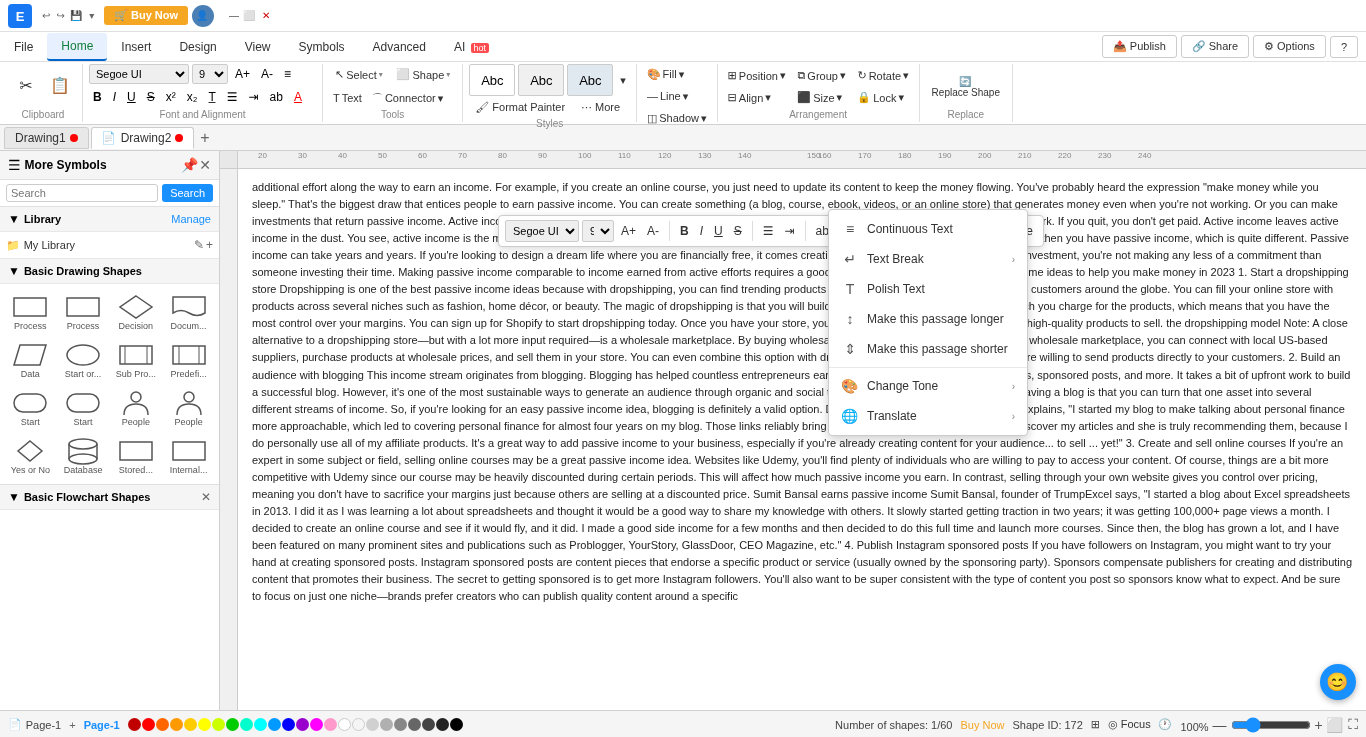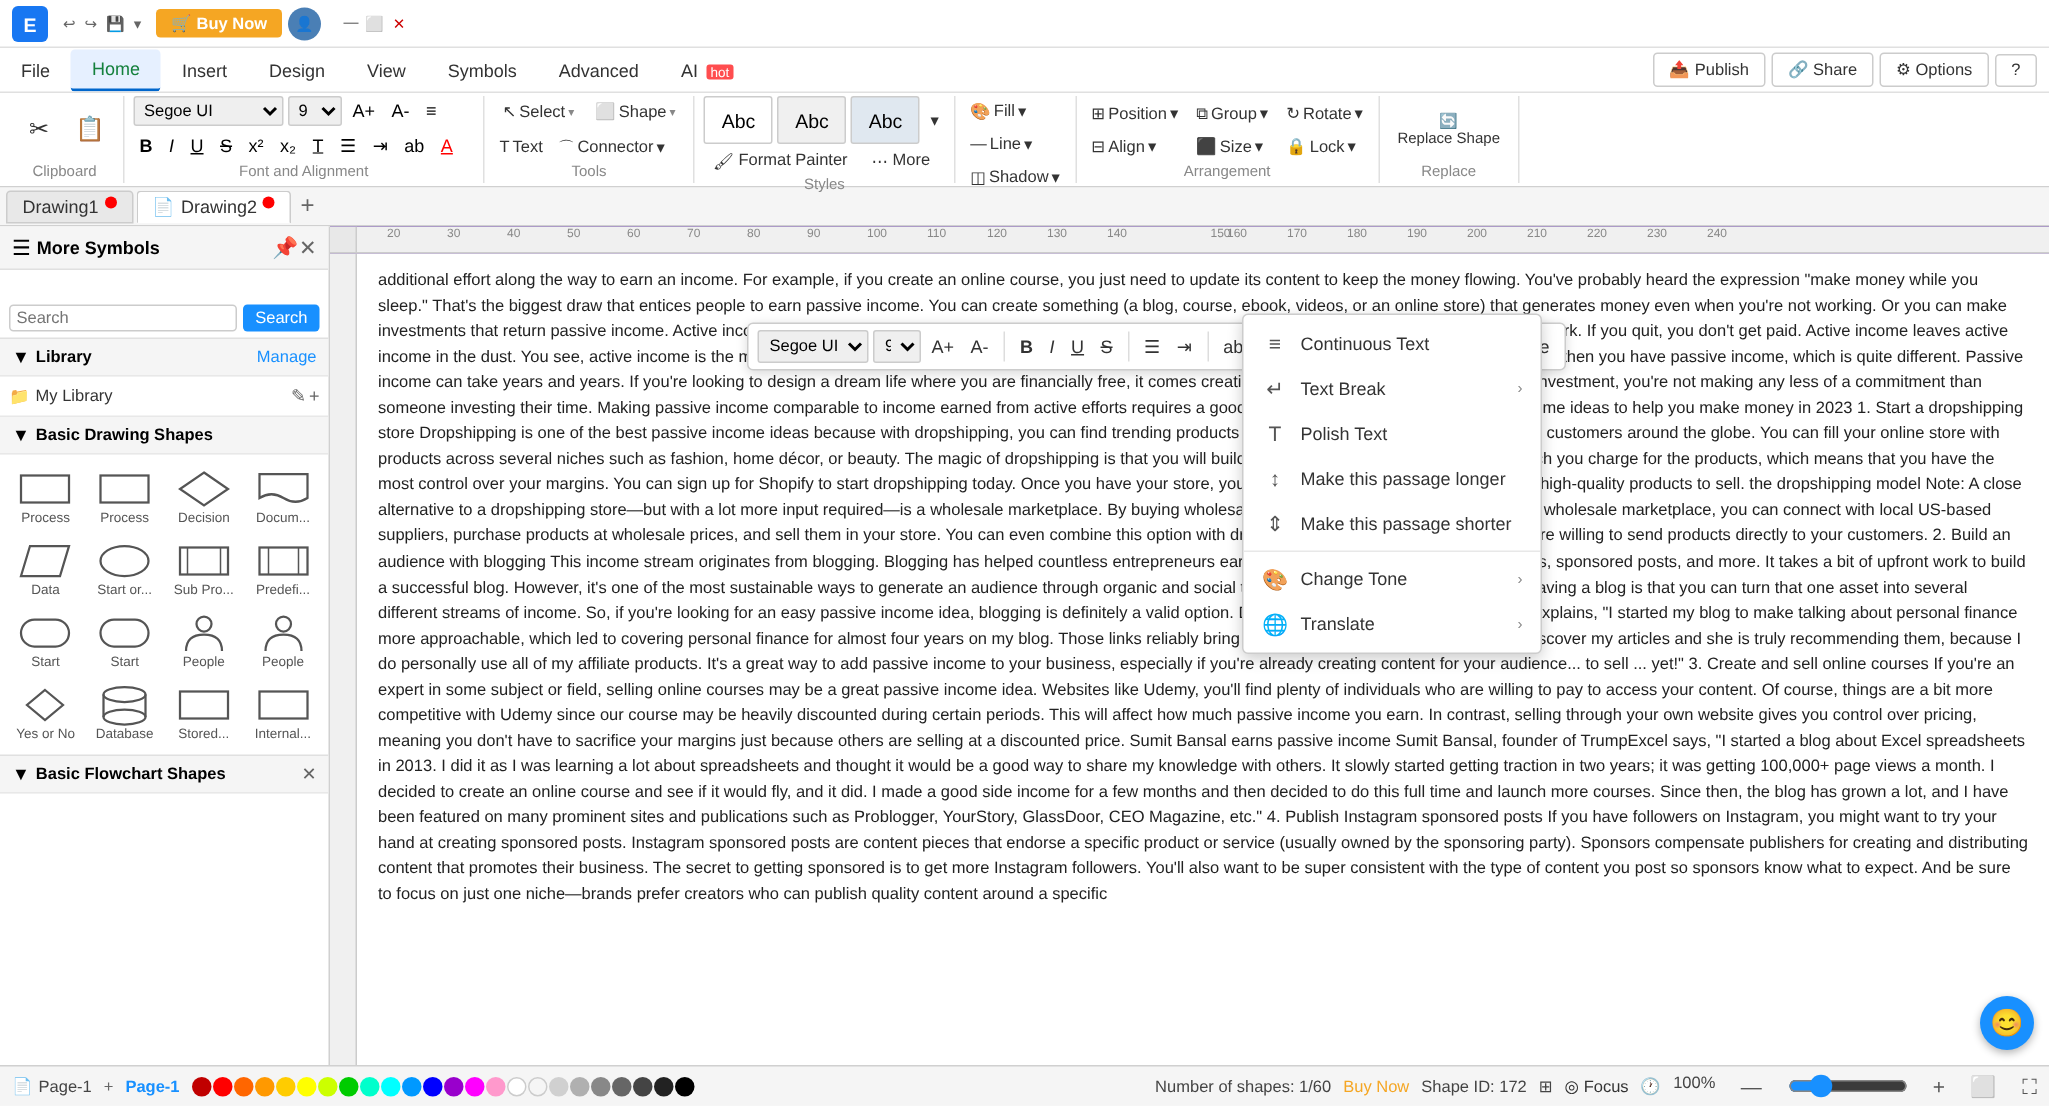--- a/index.html
+++ b/index.html
@@ -88,21 +88,21 @@
     .tabs-row {
       height: 26px;
       background: #f5f5f5;
       display: flex;
       align-items: center;
       padding: 0 4px;
       border-bottom: 1px solid #d0d0d0;
       gap: 2px;
     }
     .tab-item {
-      display: flex; align-items: flex-start; gap: 4px;
+      display: flex; align-items: center; gap: 4px;
       padding: 3px 10px; background: #e8e8e8; border: 1px solid #ccc;
       border-radius: 3px 3px 0 0; font-size: 12px; cursor: pointer; color: #333;
     }
     .tab-item.active { background: #fff; border-bottom-color: #fff; color: #333; }
     .tab-dot { width: 8px; height: 8px; border-radius: 50%; background: #f00; }
     .tab-add { font-size: 16px; color: #666; cursor: pointer; padding: 0 4px; }
 
     
     .main-layout {
       display: flex;
@@ -117,21 +117,21 @@
       display: flex;
       flex-direction: column;
       overflow: hidden;
     }
     .panel-header {
       display: flex; align-items: center; padding: 6px 8px;
       border-bottom: 1px solid #e0e0e0; background: #f5f5f5;
     }
     .panel-title { font-size: 12px; font-weight: bold; flex: 1; }
     .panel-btn { font-size: 14px; cursor: pointer; color: #666; background: none; border: none; }
-    .search-row { display: flex; padding: 4px 6px; gap: 4px; border-bottom: 1px solid #e0e0e0; margin-top: 19px; }
+    .search-row { display: flex; padding: 4px 6px; gap: 4px; border-bottom: 1px solid #e0e0e0; }
     .search-input { flex: 1; font-size: 11px; border: 1px solid #ccc; border-radius: 3px; padding: 2px 4px; }
     .search-btn { background: #1890ff; color: #fff; border: none; border-radius: 3px; padding: 2px 8px; font-size: 11px; cursor: pointer; }
 
     .section-header {
       display: flex; align-items: center; padding: 5px 8px;
       background: #f5f5f5; border-bottom: 1px solid #e8e8e8; cursor: pointer;
     }
     .section-title { font-size: 11px; flex: 1; font-weight: 600; }
 
     .library-section { padding: 4px 6px; border-bottom: 1px solid #e8e8e8; }
@@ -267,21 +267,21 @@
       align-items: center;
       padding: 0 8px;
       gap: 8px;
       font-size: 11px;
       color: #444;
     }
     .status-bar-left { display: flex; align-items: center; gap: 8px; flex: 1; }
     .status-bar-right { display: flex; align-items: center; gap: 8px; }
     .page-indicator { display: flex; align-items: center; gap: 4px; cursor: pointer; }
     .page-add { cursor: pointer; color: #666; }
-    .zoom-controls { display: flex; align-items: flex-start; gap: 17px; }
+    .zoom-controls { display: flex; align-items: flex-end; gap: 4px; }
     .zoom-btn { cursor: pointer; font-size: 14px; color: #555; background: none; border: none; }
     .zoom-slider { width: 80px; accent-color: #1890ff; }
     .color-palette {
       display: flex; gap: 1px; align-items: center;
     }
     .cp-dot { width: 13px; height: 13px; border-radius: 50%; cursor: pointer; }
 
     
     svg.shape-svg { width: 36px; height: 28px; }
 

